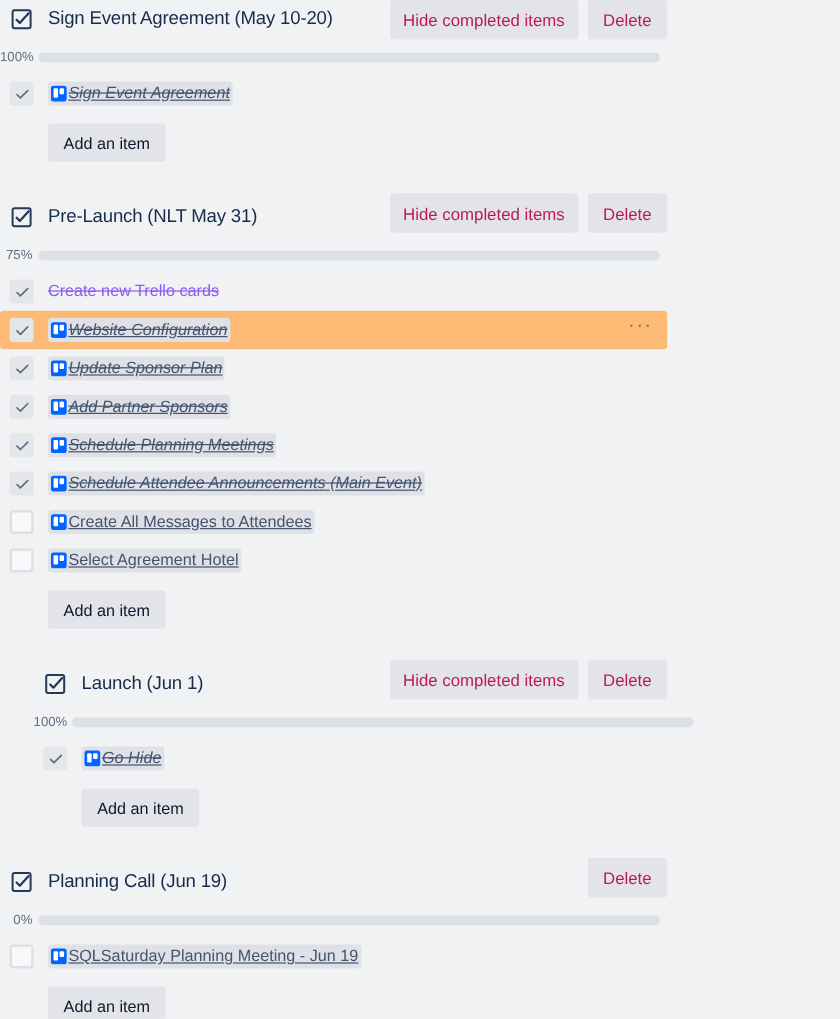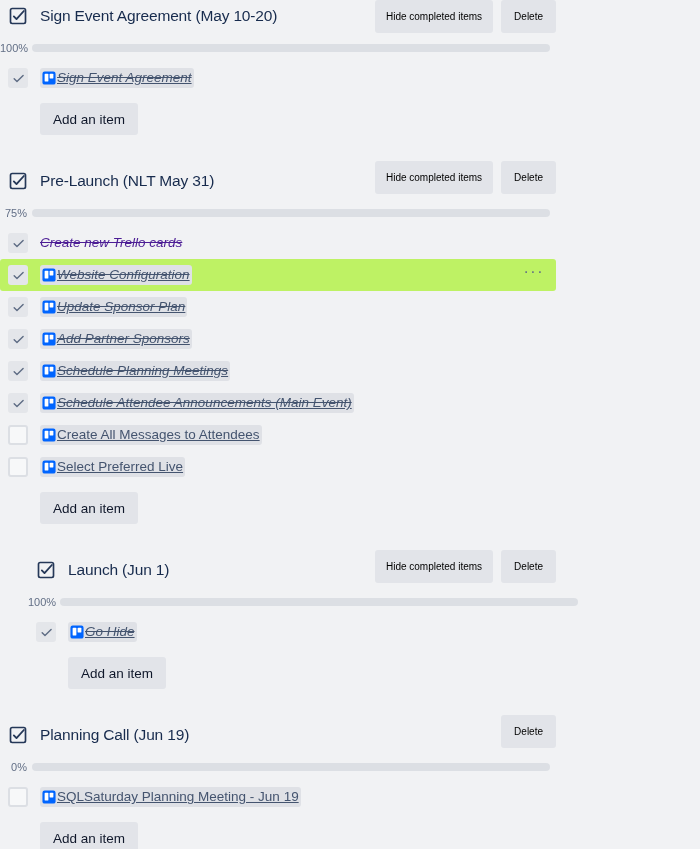--- a/index.html
+++ b/index.html
@@ -28,24 +28,24 @@
   }
   .cl-title {
     font-size: 15.5px;
     font-weight: normal;
     color: #172b4d;
     letter-spacing: -0.15px;
     white-space: nowrap;
   }
   .btn {
     background: #e2e4e9;
-    color: #000000;
+    color: #be185d;
     border: none; border-radius: 3px;
     font-family: "Liberation Sans", sans-serif;
-    font-size: 10px;
+    font-size: 14px;
     height: 33px;
     padding: 0 11px;
     cursor: pointer;
     white-space: nowrap;
     display: inline-flex; align-items: center;
   }
   .btn + .btn { margin-left: 8px; }
   .btn.delete { padding: 0 13px; text-align: center; }
 
   
@@ -78,21 +78,21 @@
   
   .items { margin-top: 6px; }
   .item {
     position: relative;
     display: flex; align-items: center;
     min-height: 32px;
     padding-left: 8px;
     padding-right: 12px;
     border-radius: 3px;
   }
-  .item.hovered { background: #bef264; width: 556px; }
+  .item.hovered { background: #fdba74; width: 556px; }
 
   .chk {
     flex: 0 0 20px;
     width: 20px; height: 20px;
     margin-right: 12px;
     border-radius: 3px;
     display: flex; align-items: center; justify-content: center;
   }
   .chk.done { background: #e4e6ea; }
   .chk.todo { background: #f7f8f9; border: 2px solid #dcdfe4; }
@@ -122,22 +122,21 @@
   }
   .item-text.link {
     color: #44546f;
     text-decoration: underline;
     text-align: right;
   }
   .item-text.struck { text-decoration: line-through; font-style: italic; }
   .item-text.link.struck { text-decoration: underline line-through; font-style: italic; }
   .item-text.plain-struck {
     text-decoration: line-through;
-    font-style: italic;
-    color: #4c1d95;
+    color: #8b5cf6;
   }
 
   .dots {
     margin-left: auto;
     color: #626f86;
     font-size: 16px;
     letter-spacing: 1.5px;
     line-height: 10px;
     padding-bottom: 6px;
     cursor: pointer;
@@ -310,21 +309,21 @@
             </span>
           </div>
           <div class="item">
             <span class="chk todo"></span>
             <span class="item-body">
               <svg class="trello-ico" viewBox="0 0 16 16">
                 <rect x="0.5" y="0.5" width="15" height="15" rx="2.5" fill="#0065ff"></rect>
                 <rect x="3" y="3" width="4.3" height="9" rx="1" fill="#ffffff"></rect>
                 <rect x="8.7" y="3" width="4.3" height="5.6" rx="1" fill="#ffffff"></rect>
               </svg>
-              <span class="item-text link">Select Preferred Live</span>
+              <span class="item-text link">Select Agreement Hotel</span>
             </span>
           </div>
         </div>
         <div class="add-wrap"><button class="add-btn">Add an item</button></div>
       </div>
       <div class="checklist" style="margin-bottom:26px; padding-top:4px;margin-left:28px;">
         <div class="cl-header">
           <svg class="cl-icon" viewBox="0 0 24 24" fill="none" stroke="#253858" stroke-width="2">
             <rect x="3" y="3" width="18" height="18" rx="2"></rect>
             <path d="M7 12.5l3.2 3.2L19 6" stroke="#253858" stroke-width="2.2" fill="none" stroke-linecap="round" stroke-linejoin="round"></path>

